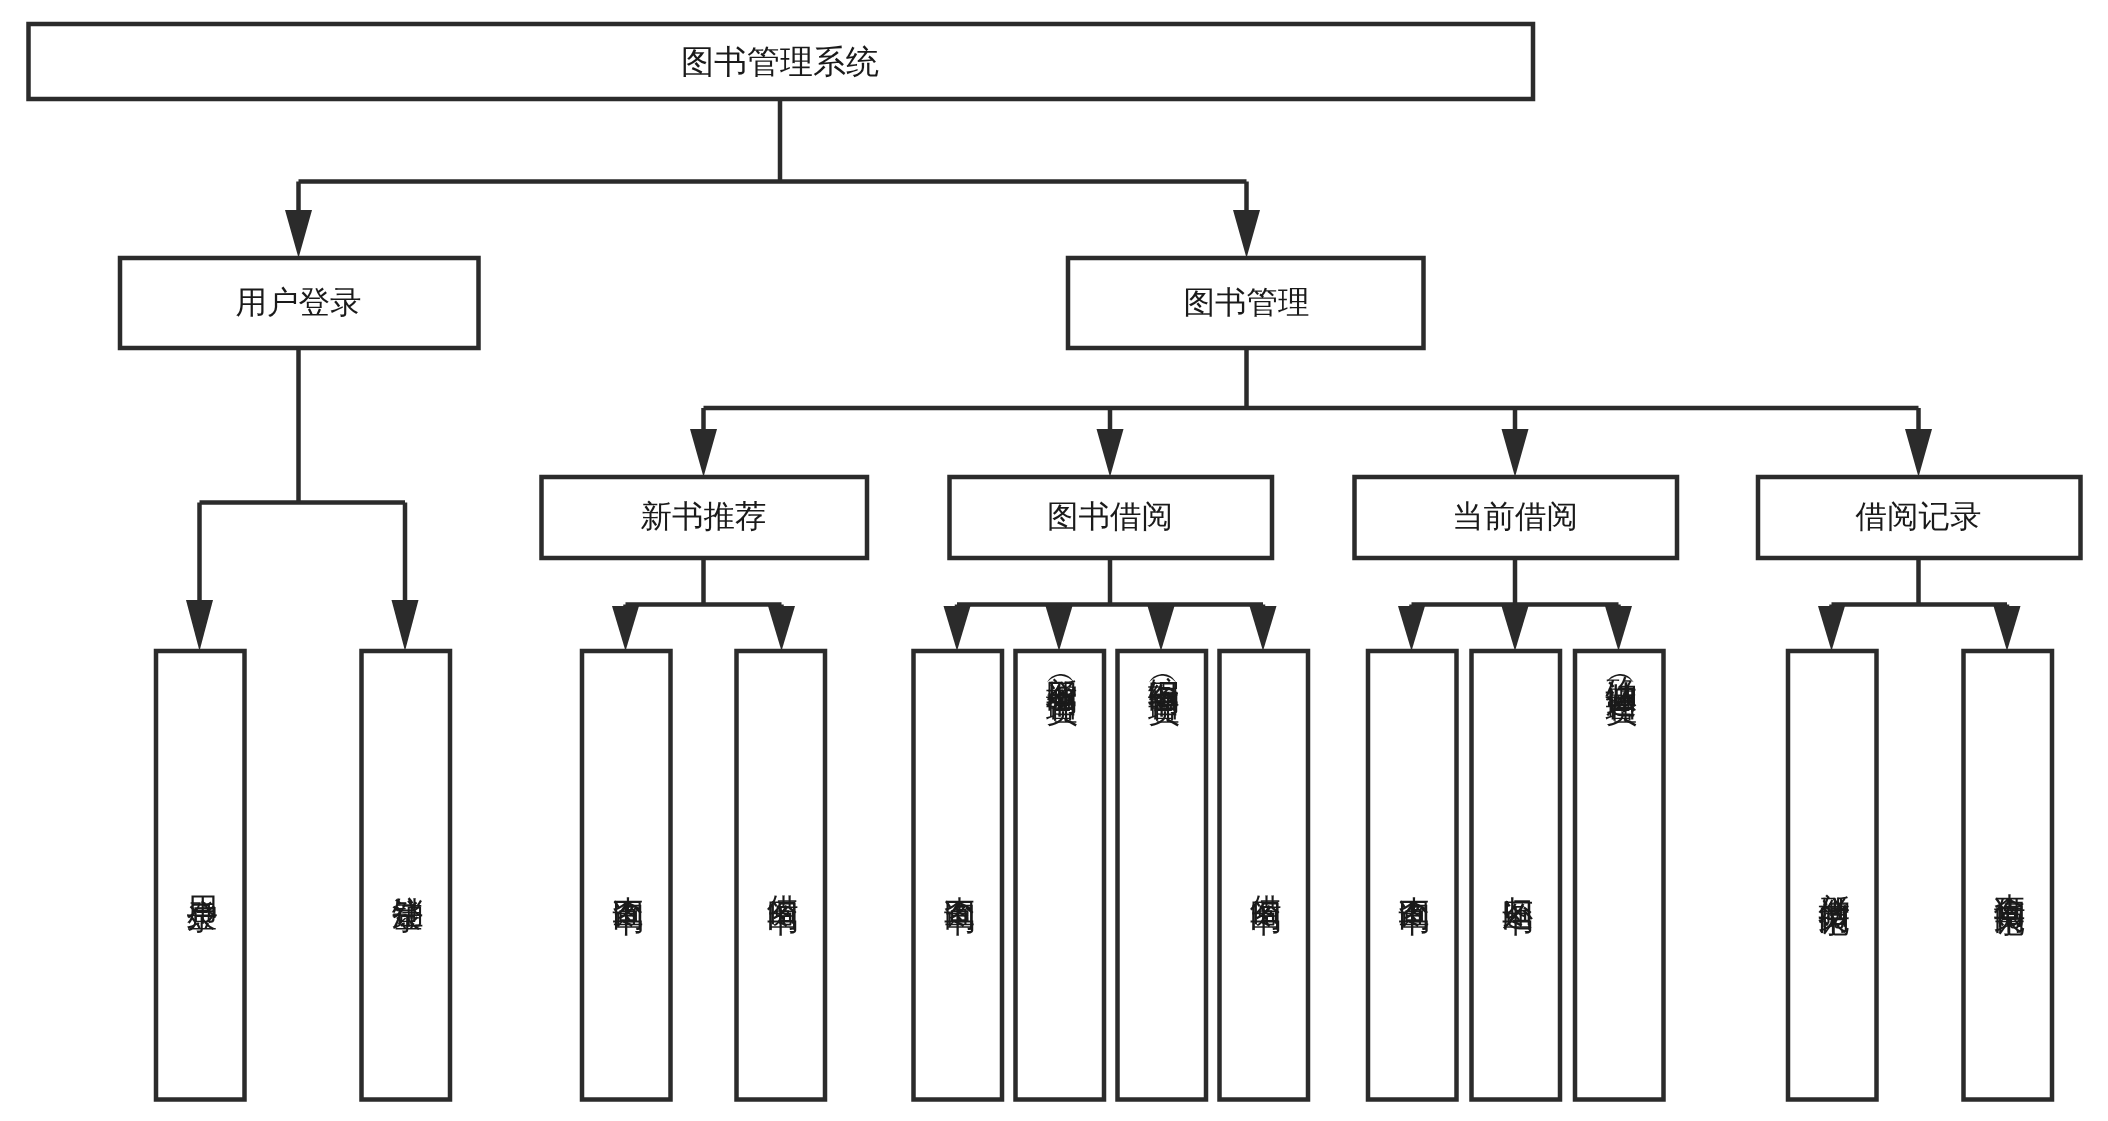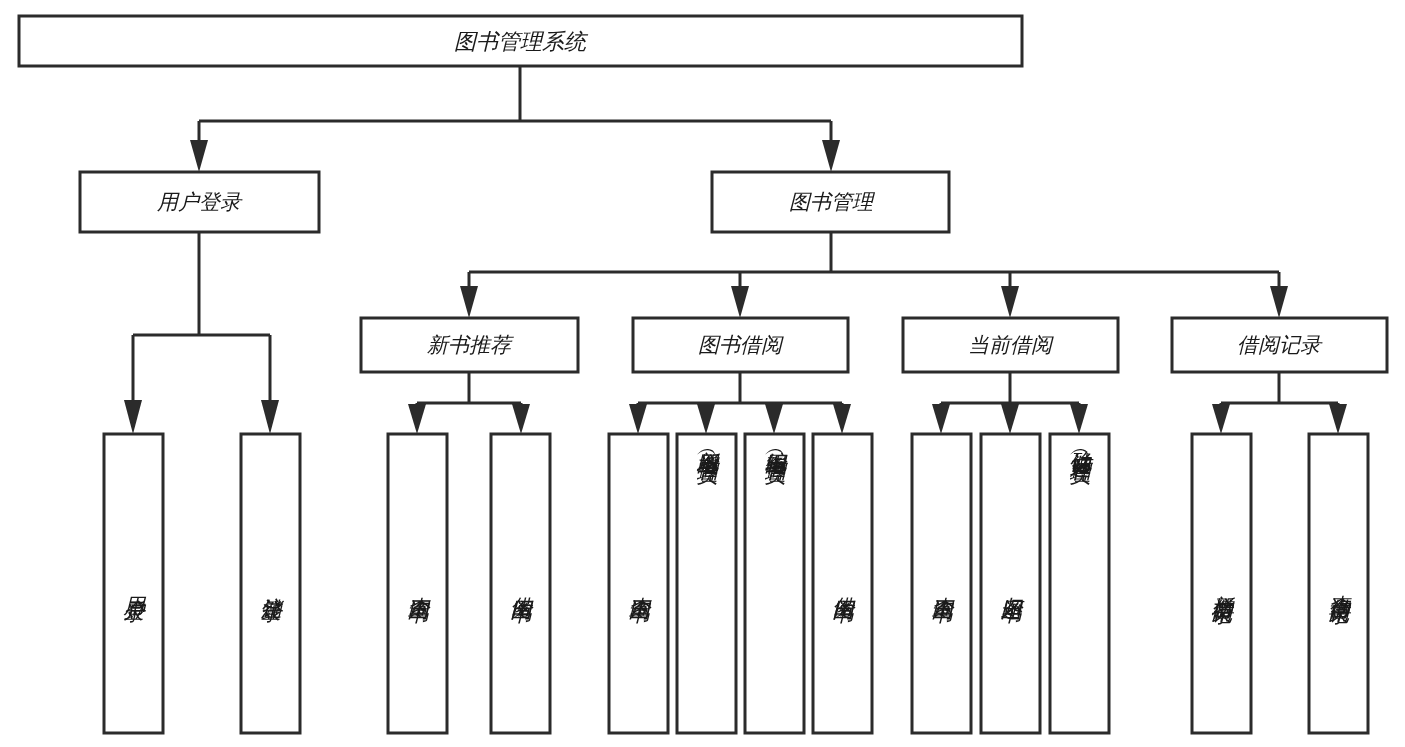--- a/index.html
+++ b/index.html
@@ -11,21 +11,20 @@
     width: 1405px;
     height: 747px;
     font-family: "Liberation Sans", sans-serif;
     overflow: hidden;
   }
   #diagram-root {
     position: relative;
     width: 1405px;
     height: 588px;
     background: #ffffff;
-    font-style: italic;
   }
   svg.flow-svg {
     position: absolute;
     top: 0;
     left: 0;
     width: 1405px;
     height: 747px;
   }
   .node-box {
     fill: #ffffff;

